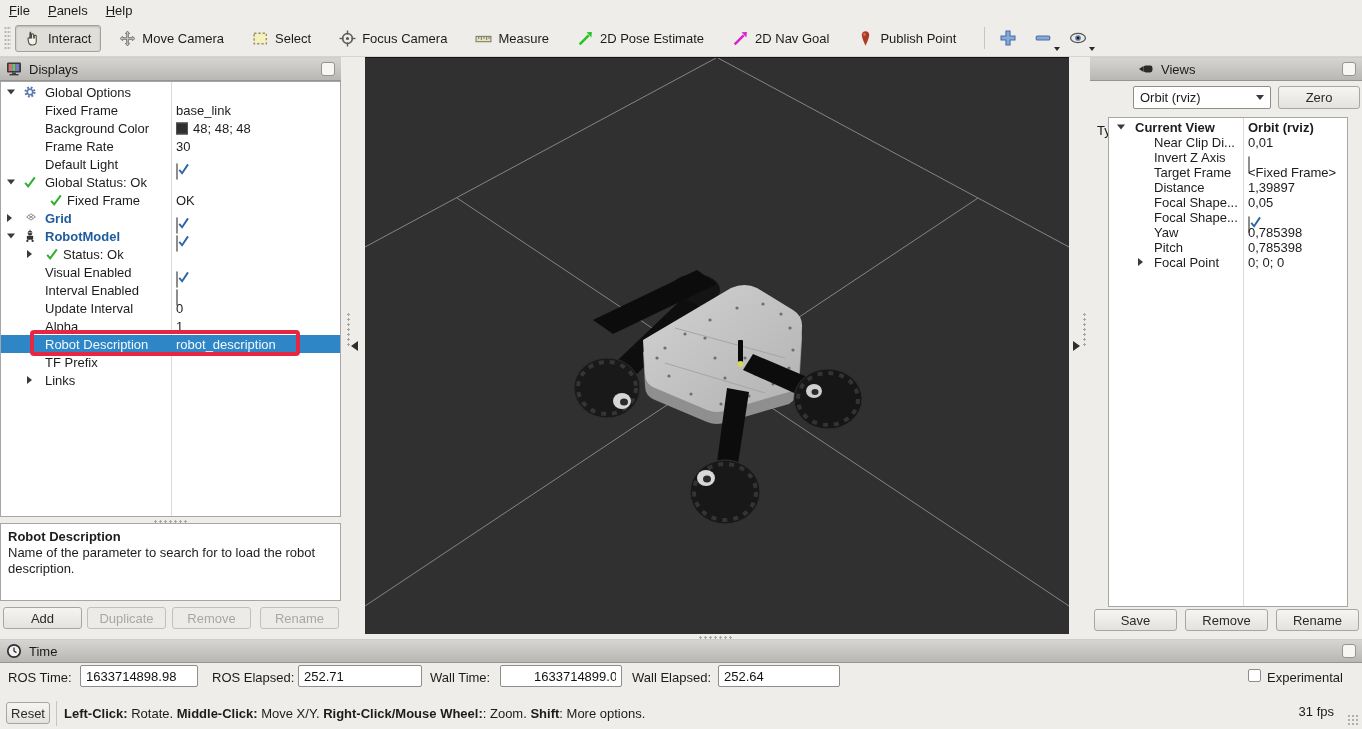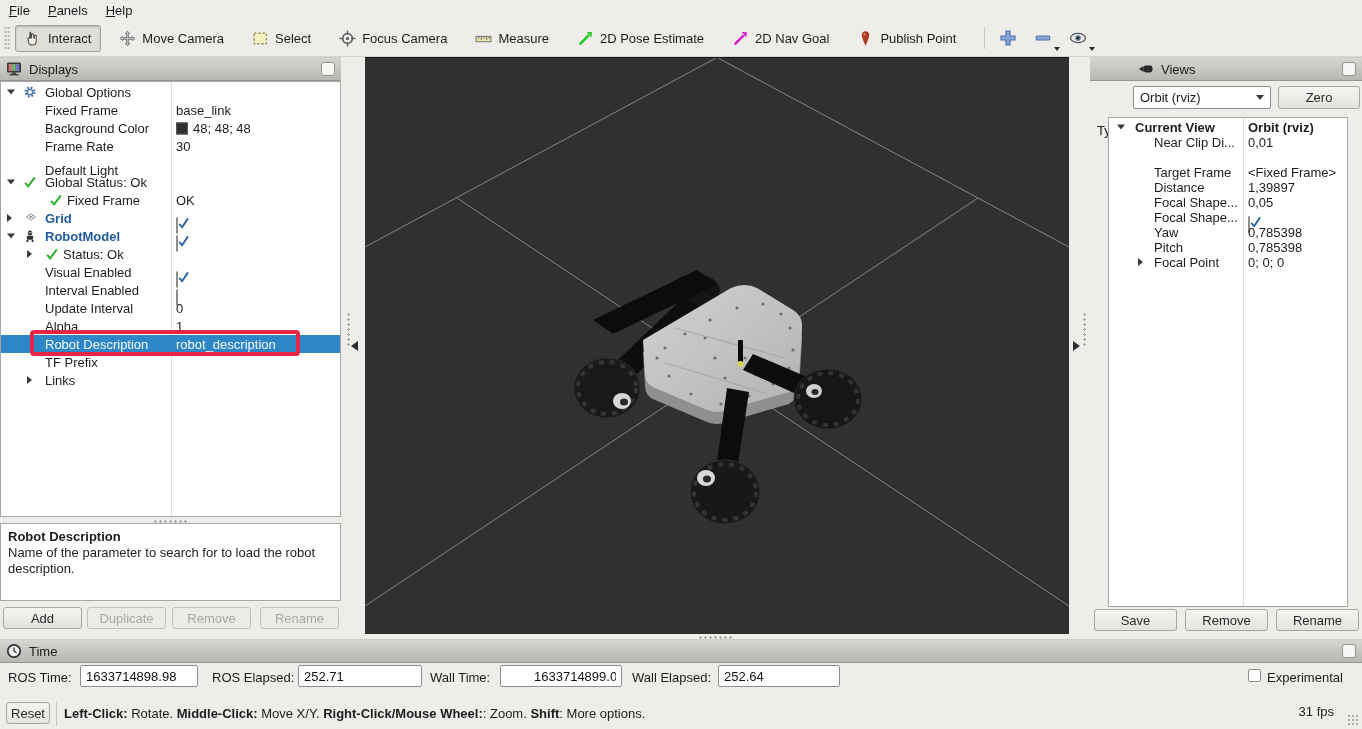--- a/index.html
+++ b/index.html
@@ -221,21 +221,21 @@
         <span class="tr-el val" style="left: 175px;">base_link</span>
       </div>
       <div class="tree-row" style="top: 37px; height: 18px;">
         <span class="tr-el lab" style="left: 44px;">Background Color</span>
         <span class="tr-el val" style="left: 175px;"><span class="swatch"></span>48; 48; 48</span>
       </div>
       <div class="tree-row" style="top: 55px; height: 18px;">
         <span class="tr-el lab" style="left: 44px;">Frame Rate</span>
         <span class="tr-el val" style="left: 175px;">30</span>
       </div>
-      <div class="tree-row" style="top: 79px; height: 18px; text-align: center;"><span class="tr-el lab" style="left: 44px;">Default Light</span><span class="tr-el cbx" style="left: 175px;"><svg viewBox="0 0 16 16">
+      <div class="tree-row" style="top: 73px; height: 18px;"><span class="tr-el lab" style="left: 44px;">Default Light</span><span class="tr-el cbx" style="left: 175px;"><svg viewBox="0 0 16 16">
             <path d="M3.5 9.5l3 3.6L12.8 3.6" stroke="#2d64a8" stroke-width="2" fill="none"></path>
           </svg></span></div>
       <div class="tree-row" style="top: 91px; height: 18px;">
         <span class="tr-el arr-d" style="left: 6px;"></span>
         <span class="tr-el ticn" style="left: 22px;">
           <svg viewBox="0 0 16 16">
             <path d="M2.5 9l3.4 4L13.5 2.8" stroke="#2fae2f" stroke-width="2.3" fill="none"></path>
           </svg>
         </span>
         <span class="tr-el lab" style="left: 44px;">Global Status: Ok</span>
@@ -411,20 +411,21 @@
     <div class="colsep" style="left:134px;"></div>
   <div class="tree-row" style="top: 1px; height: 15px;">
         <span class="tr-el arr-d" style="left: 8px;"></span>
         <span class="tr-el lab b" style="left: 26px;">Current View</span>
         <span class="tr-el val b" style="left: 139px;">Orbit (rviz)</span>
       </div>
       <div class="tree-row" style="top: 16px; height: 15px;">
         <span class="tr-el lab" style="left: 45px;">Near Clip Di...</span>
         <span class="tr-el val" style="left: 139px;">0,01</span>
       </div>
+      <div class="tree-row" style="top: 31px; height: 15px;"><span class="tr-el lab" style="left: 45px;">Invert Z Axis</span><span class="tr-el cbx" style="left: 139px;"></span></div>
       <div class="tree-row" style="top: 46px; height: 15px;">
         <span class="tr-el lab" style="left: 45px;">Target Frame</span>
         <span class="tr-el val" style="left: 139px;">&lt;Fixed Frame&gt;</span>
       </div>
       <div class="tree-row" style="top: 61px; height: 15px;">
         <span class="tr-el lab" style="left: 45px;">Distance</span>
         <span class="tr-el val" style="left: 139px;">1,39897</span>
       </div>
       <div class="tree-row" style="top: 76px; height: 15px;">
         <span class="tr-el lab" style="left: 45px;">Focal Shape...</span>

